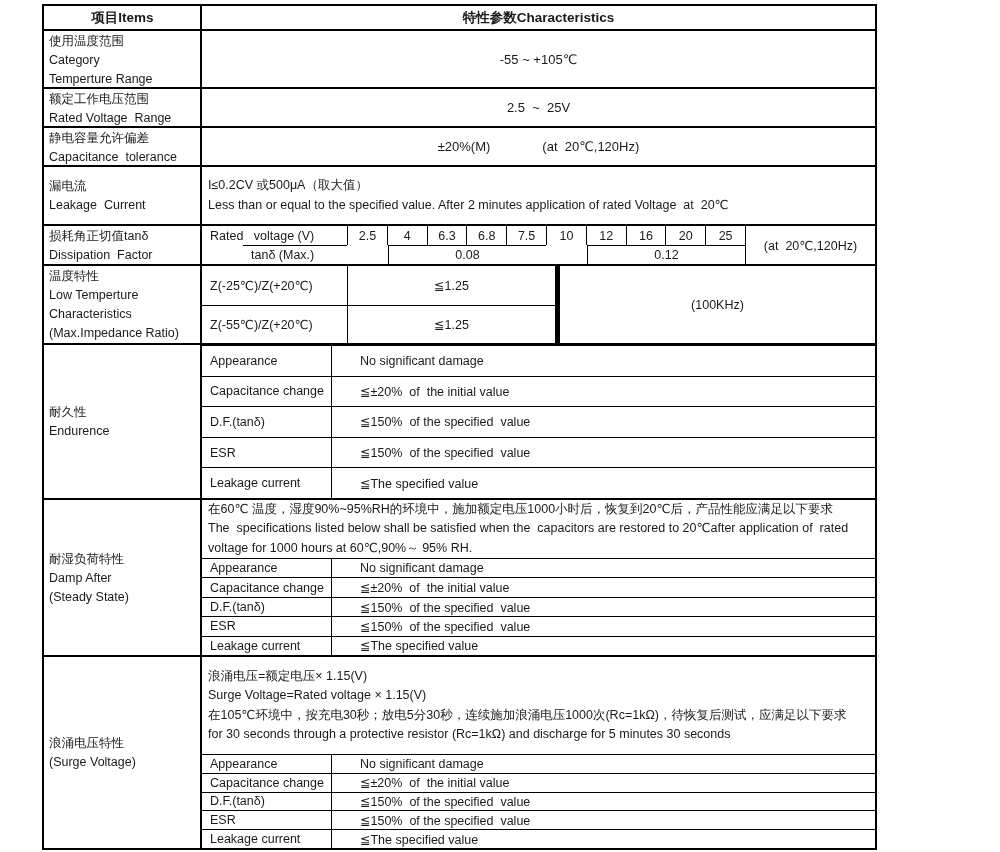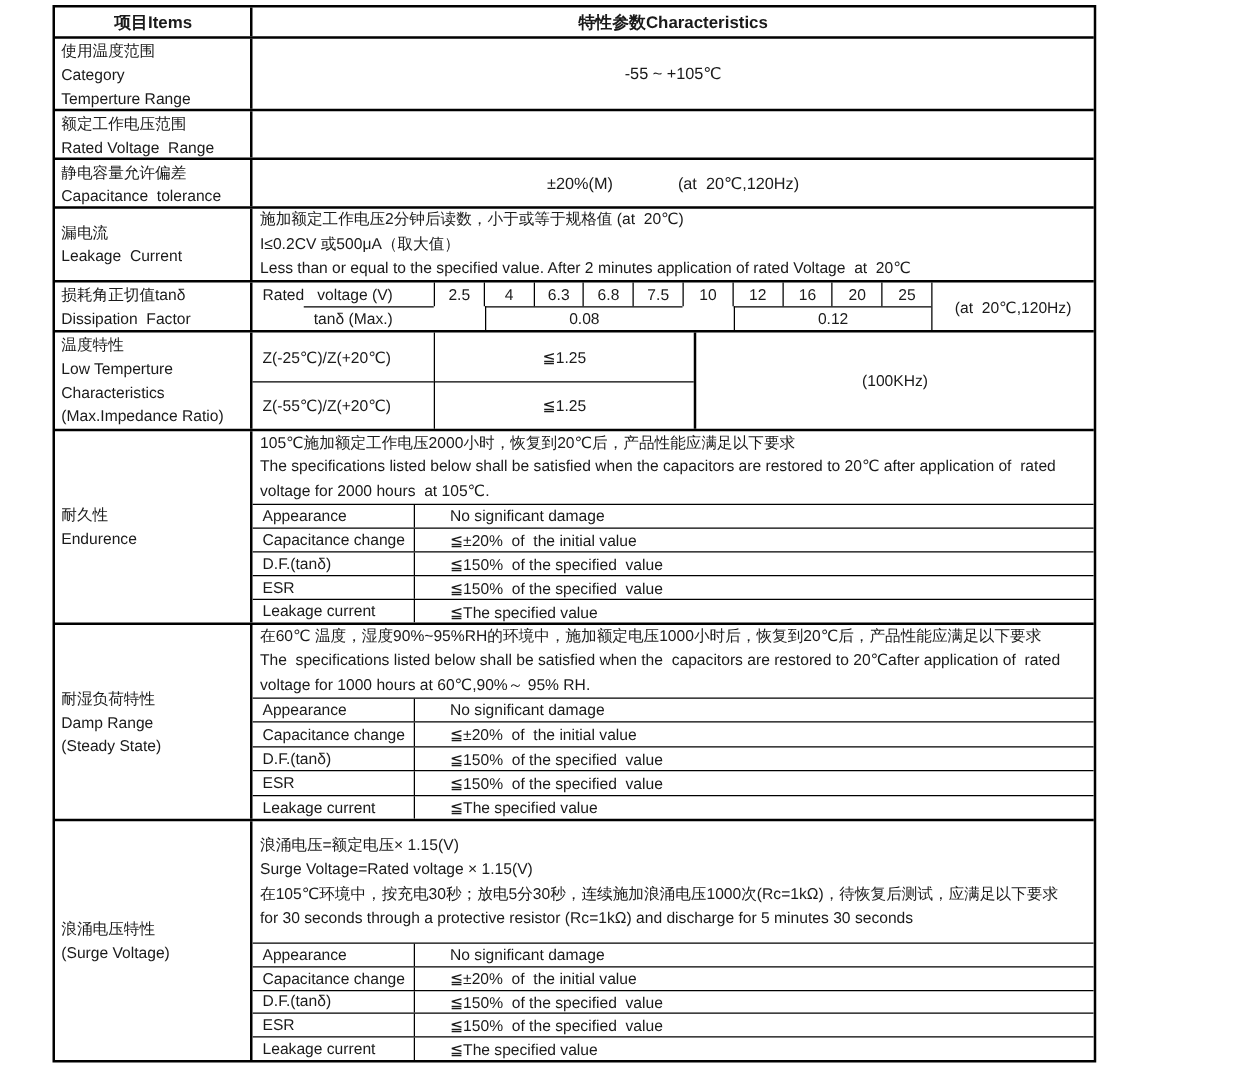--- a/index.html
+++ b/index.html
@@ -65,21 +65,21 @@
   .r-tchar { height: 79px; }
   .tchar-grid {
     flex: 1; display: grid;
     grid-template-columns: 145px 208px 1fr;
     grid-template-rows: 1fr 1fr;
   }
   .tcell { display: flex; align-items: center; white-space: pre; overflow: hidden; }
   .tcell.ratio { padding-left: 8px; }
   .tcell.val { justify-content: center; border-left: 1px solid #000; }
   .tcell.bt { border-top: 1px solid #000; }
-  .tcell.note { grid-column: 3; grid-row: 1 / span 2; justify-content: center; border-left: 2px solid #000000; }
+  .tcell.note { grid-column: 3; grid-row: 1 / span 2; justify-content: center; border-left: 5px solid #000000; }
 
   
   .r-endur { height: 155px; }
   .r-damp  { height: 157px; }
   .r-surge { height: 193px; }
   .desc3 { flex: 0 0 58px; }
   .desc5 { flex: 0 0 97px; }
   .spec-rows { flex: 1; display: flex; flex-direction: column; }
   .spec-row { flex: 1; display: flex; border-top: 1px solid #000; }
   .spec-item { flex: 0 0 130px; border-right: 1px solid #000; display: flex; align-items: center; padding-left: 8px; white-space: pre; overflow: hidden; }
@@ -108,20 +108,23 @@
     <div class="char-col center">
       <span class="big-val">-55 ~ +105℃</span>
     </div>
   </div>
 
   <div class="row r-volt">
     <div class="items-col">
       <span class="ln">额定工作电压范围</span>
       <span class="ln">Rated Voltage  Range</span>
     </div>
+    <div class="char-col center">
+      <span class="big-val">2.5  ~  25V</span>
+    </div>
   </div>
 
   <div class="row r-tol">
     <div class="items-col">
       <span class="ln">静电容量允许偏差</span>
       <span class="ln">Capacitance  tolerance</span>
     </div>
     <div class="char-col center">
       <span class="tol-group">
         <span class="big-val">±20%(M)</span>
@@ -129,21 +132,20 @@
       </span>
     </div>
   </div>
 
   <div class="row r-leak">
     <div class="items-col v-center">
       <span class="ln">漏电流</span>
       <span class="ln">Leakage  Current</span>
     </div>
     <div class="char-col text-block desc">
-      <span class="ln">施加额定工作电压2分钟后读数，小于或等于规格值 (at  20℃)</span>
       <span class="ln">I≤0.2CV 或500μA（取大值）</span>
       <span class="ln">Less than or equal to the specified value. After 2 minutes application of rated Voltage  at  20℃</span>
     </div>
   </div>
 
   <div class="row r-diss">
     <div class="items-col">
       <span class="ln">损耗角正切值tanδ</span>
       <span class="ln">Dissipation  Factor</span>
     </div>
@@ -181,25 +183,20 @@
       <div class="tcell val bt">≦1.25</div>
     </div>
   </div>
 
   <div class="row r-endur">
     <div class="items-col v-center">
       <span class="ln">耐久性</span>
       <span class="ln">Endurence</span>
     </div>
     <div class="char-col">
-      <div class="text-block desc desc3">
-        <span class="ln">105℃施加额定工作电压2000小时，恢复到20℃后，产品性能应满足以下要求</span>
-        <span class="ln">The specifications listed below shall be satisfied when the capacitors are restored to 20℃ after application of  rated</span>
-        <span class="ln">voltage for 2000 hours  at 105℃.</span>
-      </div>
       <div class="spec-rows">
         <div class="spec-row">
           <div class="spec-item">Appearance</div>
           <div class="spec-value">No significant damage</div>
         </div>
         <div class="spec-row">
           <div class="spec-item">Capacitance change</div>
           <div class="spec-value">≦±20%  of  the initial value</div>
         </div>
         <div class="spec-row">
@@ -214,21 +211,21 @@
           <div class="spec-item">Leakage current</div>
           <div class="spec-value">≦The specified value</div>
         </div>
       </div>
     </div>
   </div>
 
   <div class="row r-damp">
     <div class="items-col v-center">
       <span class="ln">耐湿负荷特性</span>
-      <span class="ln">Damp Range</span>
+      <span class="ln">Damp After</span>
       <span class="ln">(Steady State)</span>
     </div>
     <div class="char-col">
       <div class="text-block desc desc3">
         <span class="ln">在60℃ 温度，湿度90%~95%RH的环境中，施加额定电压1000小时后，恢复到20℃后，产品性能应满足以下要求</span>
         <span class="ln">The  specifications listed below shall be satisfied when the  capacitors are restored to 20℃after application of  rated</span>
         <span class="ln">voltage for 1000 hours at 60℃,90%～ 95% RH.</span>
       </div>
       <div class="spec-rows">
         <div class="spec-row">

